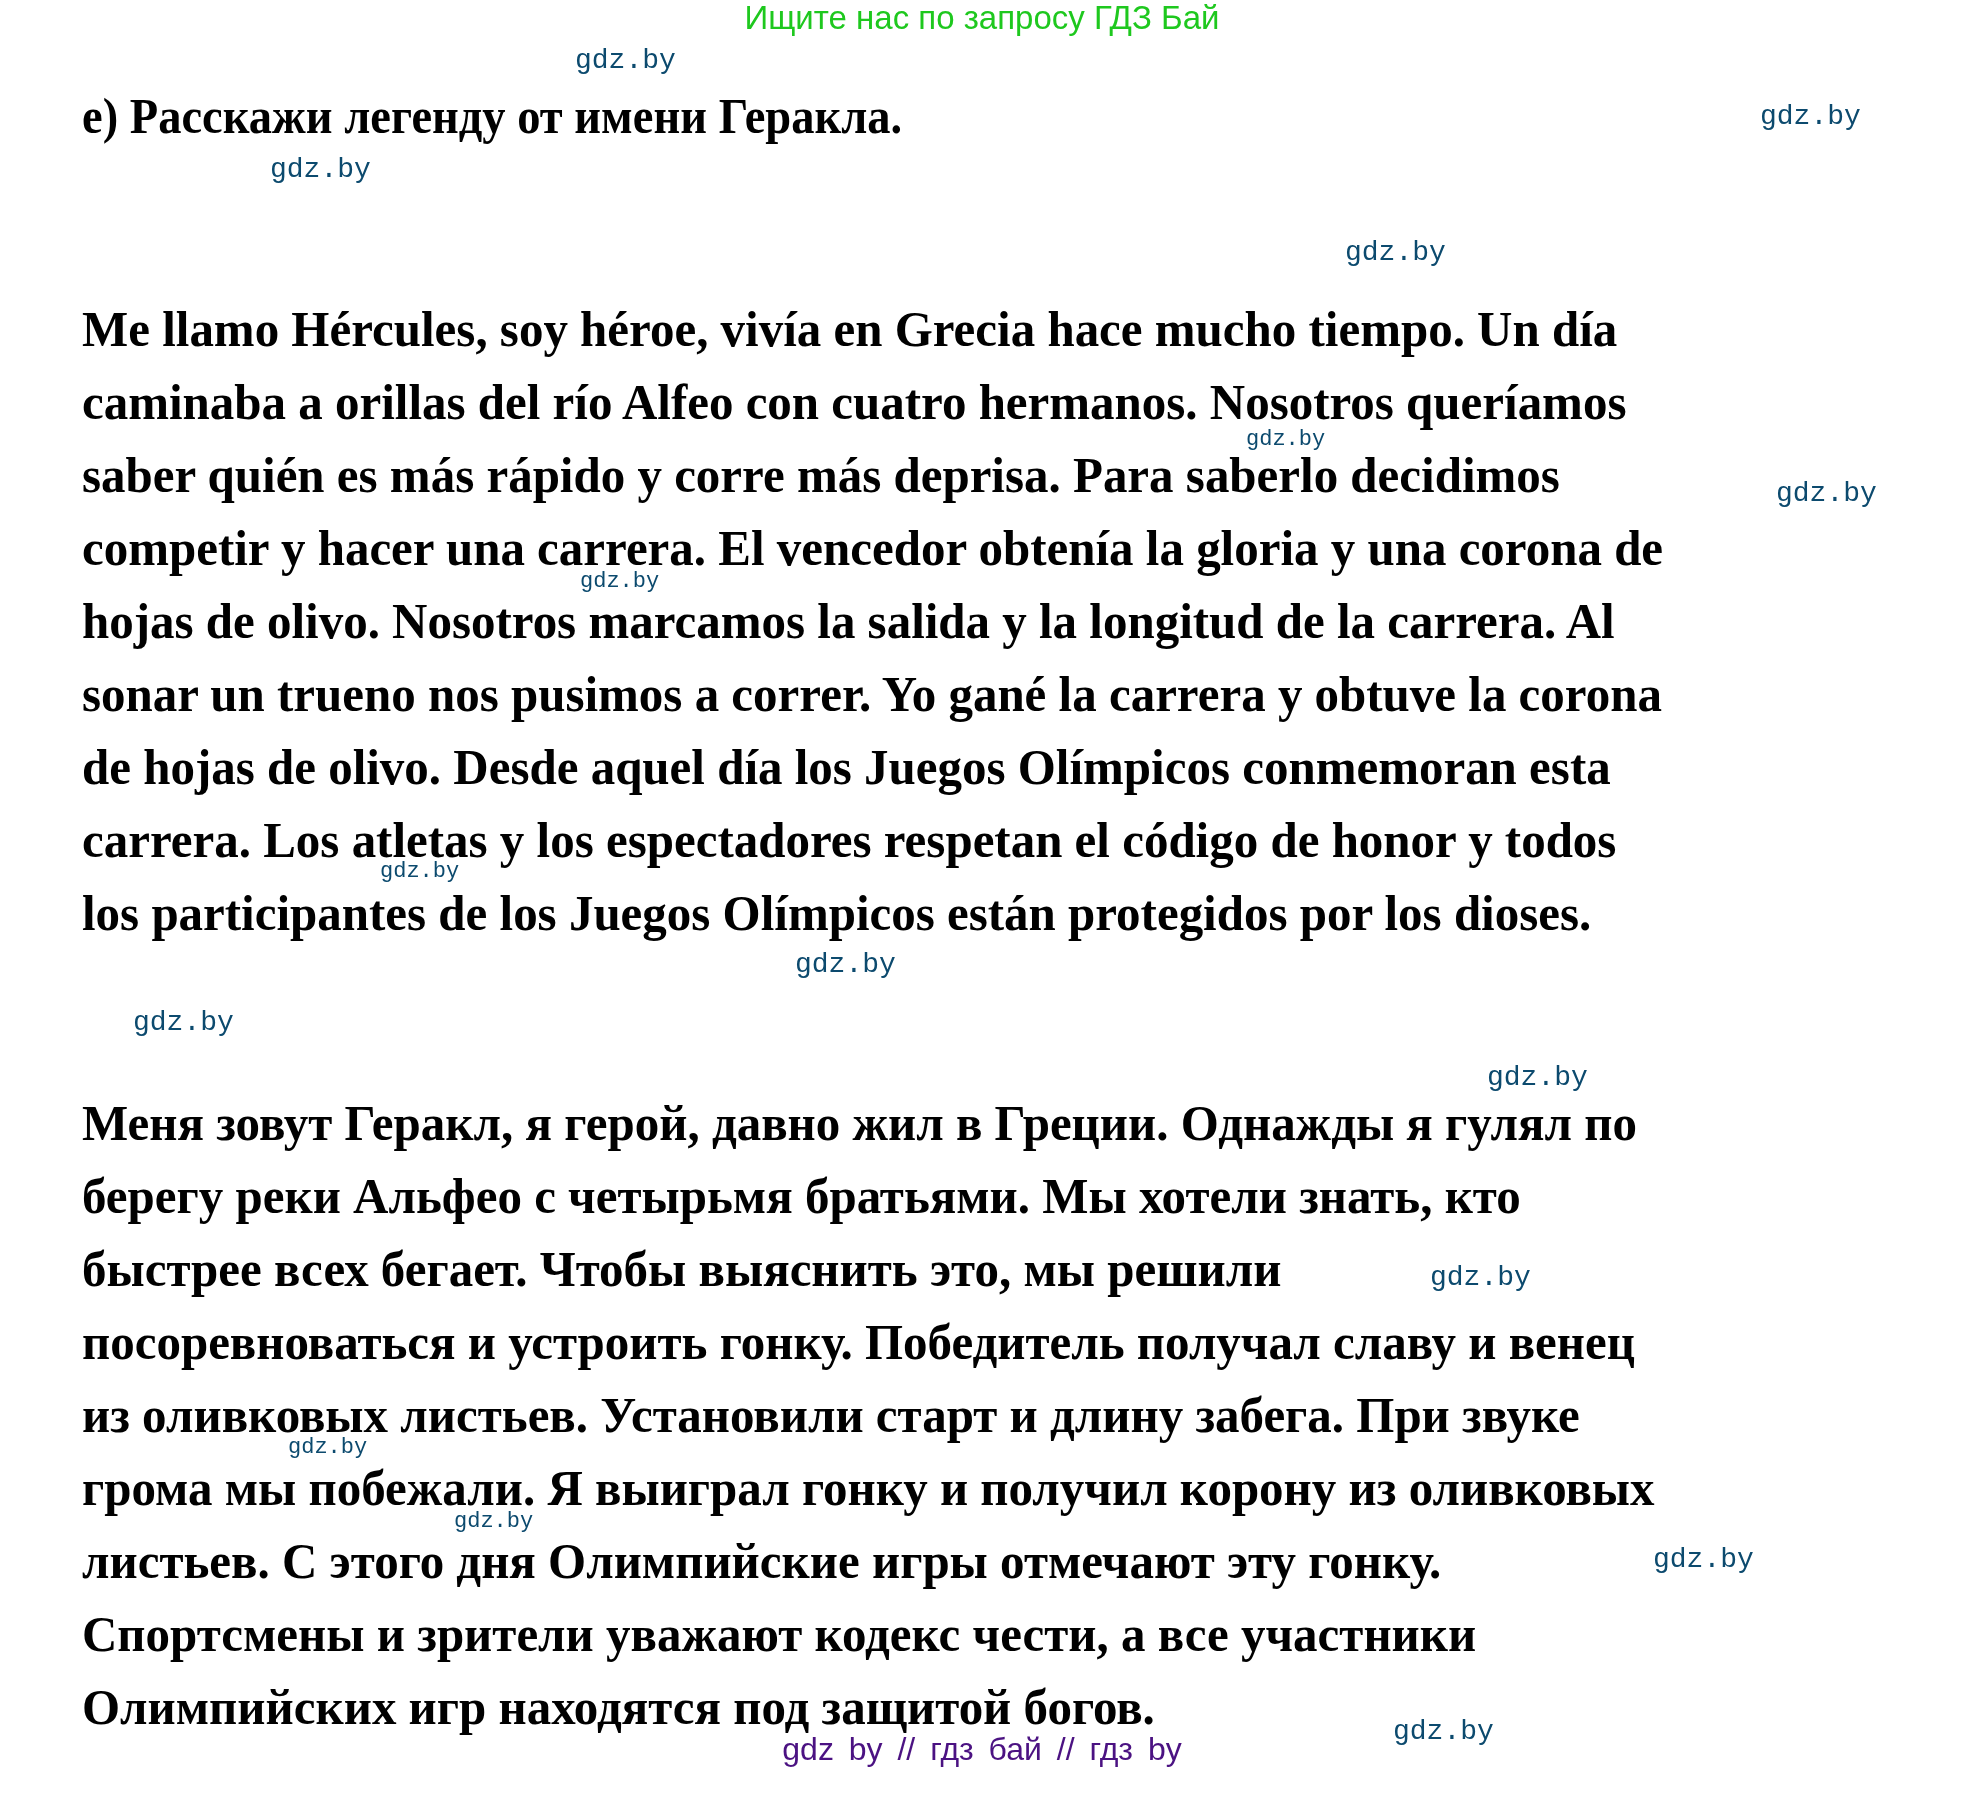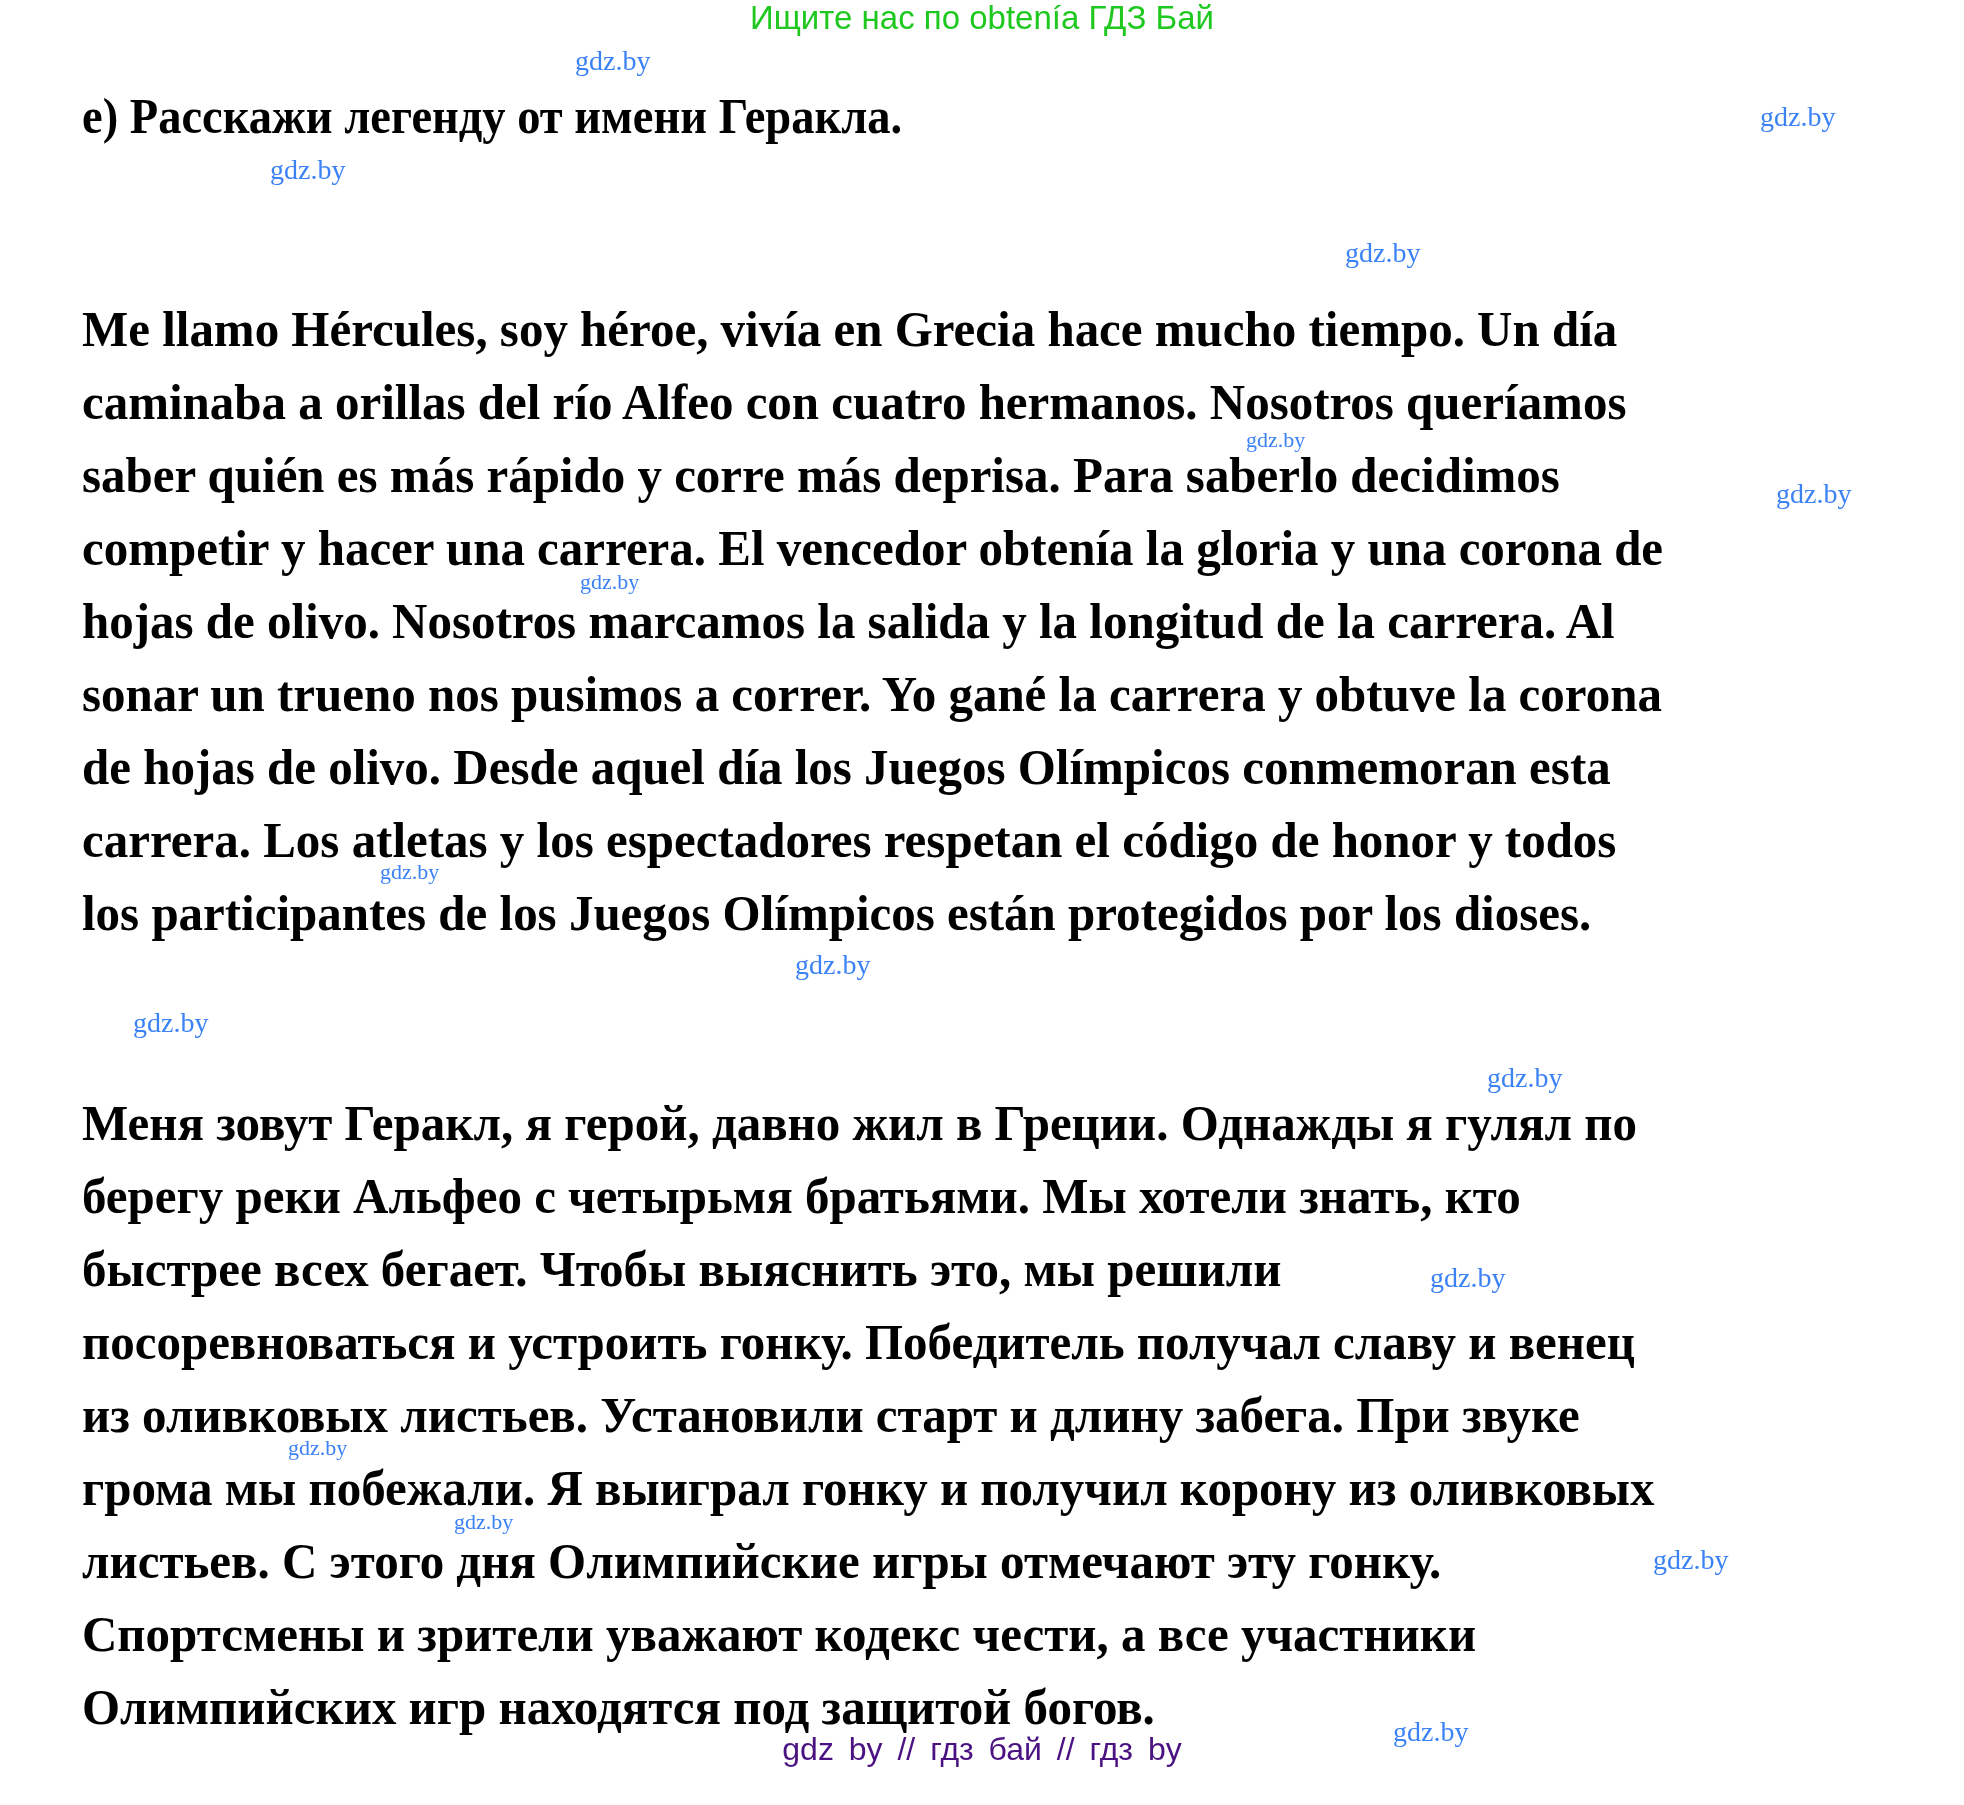--- a/index.html
+++ b/index.html
@@ -50,43 +50,43 @@
     }
     .para .line {
       display: block;
       transform: scaleX(0.96);
       transform-origin: left center;
     }
     .para-es { top: 293px; }
     .para-ru { top: 1087px; }
     .wm {
       position: absolute;
-      font-family: Liberation Serif, serif;
-      color: #3b82f6;
+      font-family: Liberation Mono, monospace;
+      color: #0c4a6e;
       white-space: nowrap;
     }
     .wm.large { font-size: 28px; line-height: 30px; }
     .wm.small { font-size: 22px; line-height: 24px; }
     .footer {
       position: absolute;
       left: 0;
       top: 1732px;
       width: 1964px;
       text-align: center;
       font-family: "Liberation Sans", sans-serif;
       font-size: 32px;
       line-height: 34px;
       color: #4b1282;
       word-spacing: 6px;
     }
   </style>
 </head>
 <body>
 
-<div class="banner">Ищите нас по obtenía ГДЗ Бай</div>
+<div class="banner">Ищите нас по запросу ГДЗ Бай</div>
 
 <div class="heading">е) Расскажи легенду от имени Геракла.</div>
 
 <div class="para para-es">
   <span class="line">Me llamo Hércules, soy héroe, vivía en Grecia hace mucho tiempo. Un día</span>
   <span class="line">caminaba a orillas del río Alfeo con cuatro hermanos. Nosotros queríamos</span>
   <span class="line">saber quién es más rápido y corre más deprisa. Para saberlo decidimos</span>
   <span class="line">competir y hacer una carrera. El vencedor obtenía la gloria y una corona de</span>
   <span class="line">hojas de olivo. Nosotros marcamos la salida y la longitud de la carrera. Al</span>
   <span class="line">sonar un trueno nos pusimos a correr. Yo gané la carrera y obtuve la corona</span>

